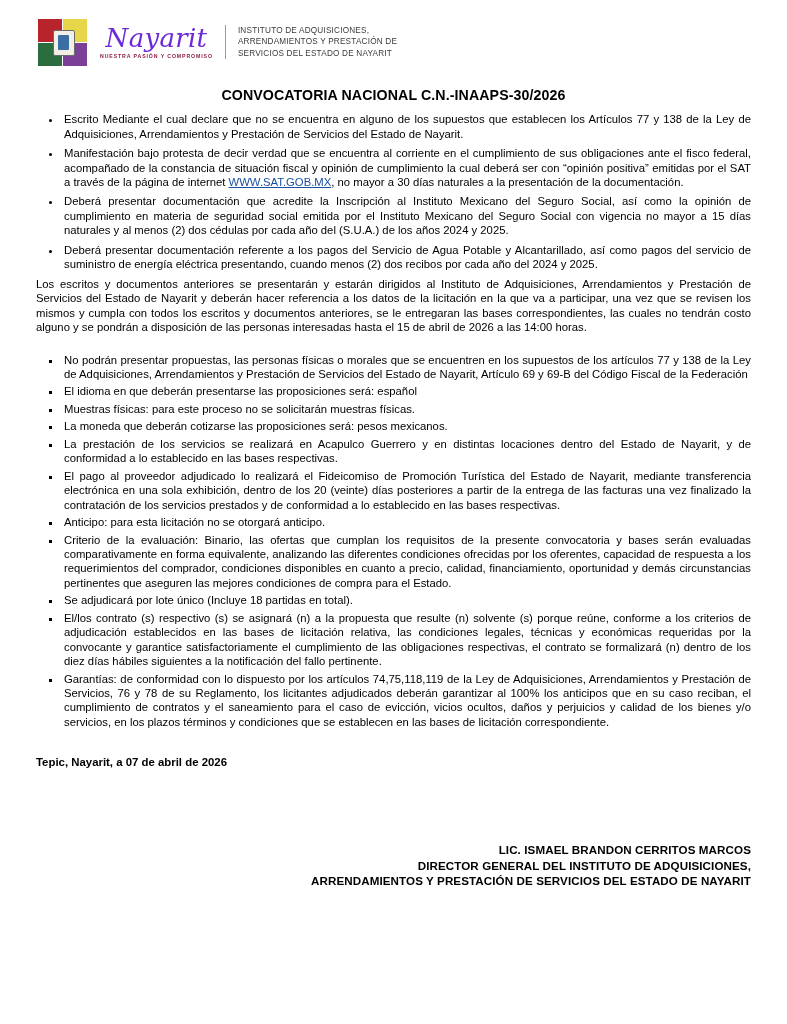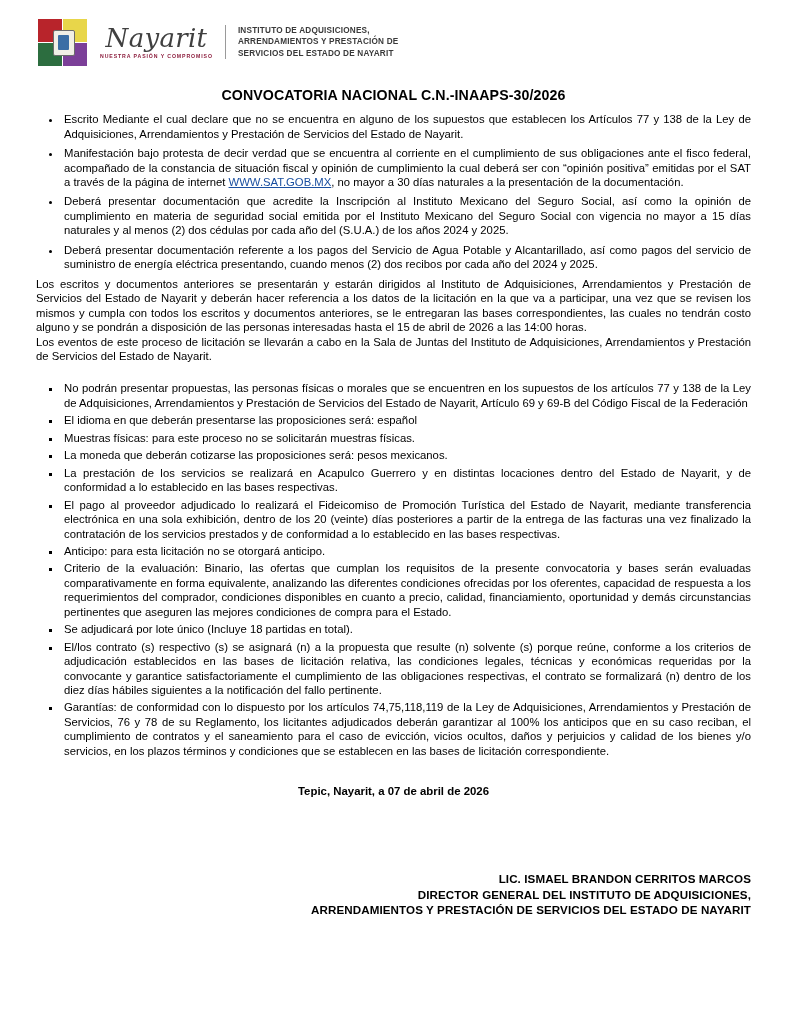--- a/index.html
+++ b/index.html
@@ -71,40 +71,40 @@
   .nayarit-wrap {
     display: flex;
     flex-direction: column;
     align-items: center;
     line-height: 1;
   }
   .nayarit {
     font-family: "DejaVu Serif", serif;
     font-style: italic;
     font-size: 26px;
-    color: #404040;
+    color: #6d28d9;
     letter-spacing: 0.3px;
     text-align: center;
   }
   .nayarit-sub {
     font-family: "Liberation Sans", sans-serif;
     font-size: 5.2px;
     letter-spacing: 0.9px;
     color: #8c1d3d;
     margin-top: 3px;
     font-weight: bold;
   }
   .vrule {
     width: 1px;
     height: 34px;
     background: #9a9a9a;
   }
   .instituto {
     font-size: 8.2px;
-    font-weight: bold;
+    font-weight: normal;
     letter-spacing: 0.2px;
     line-height: 1.35;
     color: #3a3a3a;
     text-transform: uppercase;
   }
 
   
   h1.doc-title {
     text-align: center;
     font-size: 14.2px;
@@ -133,21 +133,20 @@
     margin: 0 0 0 0;
   }
   .block-gap-lg { height: 14px; }
 
   a.link {
     color: #1a4fa0;
   }
 
   
   .sign-place {
-    text-align: center;
     font-weight: bold;
     font-size: 11.4px;
     margin-top: 26px;
   }
   .sign-att {
     text-align: center;
     font-weight: bold;
     font-size: 11.4px;
     margin-top: 7px;
   }
@@ -190,21 +189,20 @@
   <h1 class="doc-title">CONVOCATORIA NACIONAL C.N.-INAAPS-30/2026</h1>
 
   <ul class="dots">
     <li>Escrito Mediante el cual declare que no se encuentra en alguno de los supuestos que establecen los Artículos 77 y 138 de la Ley de Adquisiciones, Arrendamientos y Prestación de Servicios del Estado de Nayarit.</li>
     <li><span>Manifestación bajo protesta de decir verdad que se encuentra al corriente en el cumplimiento de sus obligaciones ante el fisco federal, acompañado de la constancia de situación fiscal y opinión de cumplimiento la cual deberá ser con “opinión positiva” emitidas por el SAT a través de la página de internet </span><a class="link" href="#">WWW.SAT.GOB.MX</a><span>, no mayor a 30 días naturales a la presentación de la documentación.</span></li>
     <li>Deberá presentar documentación que acredite la Inscripción al Instituto Mexicano del Seguro Social, así como la opinión de cumplimiento en materia de seguridad social emitida por el Instituto Mexicano del Seguro Social con vigencia no mayor a 15 días naturales y al menos (2) dos cédulas por cada año del (S.U.A.) de los años 2024 y 2025.</li>
     <li>Deberá presentar documentación referente a los pagos del Servicio de Agua Potable y Alcantarillado, así como pagos del servicio de suministro de energía eléctrica presentando, cuando menos (2) dos recibos por cada año del 2024 y 2025.</li>
   </ul>
 
   <p class="para">Los escritos y documentos anteriores se presentarán y estarán dirigidos al Instituto de Adquisiciones, Arrendamientos y Prestación de Servicios del Estado de Nayarit y deberán hacer referencia a los datos de la licitación en la que va a participar, una vez que se revisen los mismos y cumpla con todos los escritos y documentos anteriores, se le entregaran las bases correspondientes, las cuales no tendrán costo alguno y se pondrán a disposición de las personas interesadas hasta el 15 de abril de 2026 a las 14:00 horas.</p>
-  <p class="para">Los eventos de este proceso de licitación se llevarán a cabo en la Sala de Juntas del Instituto de Adquisiciones, Arrendamientos y Prestación de Servicios del Estado de Nayarit.</p>
 
   <div class="block-gap-lg"></div>
 
   <ul class="squares">
     <li>No podrán presentar propuestas, las personas físicas o morales que se encuentren en los supuestos de los artículos 77 y 138 de la Ley de Adquisiciones, Arrendamientos y Prestación de Servicios del Estado de Nayarit, Artículo 69 y 69-B del Código Fiscal de la Federación</li>
     <li>El idioma en que deberán presentarse las proposiciones será: español</li>
     <li>Muestras físicas: para este proceso no se solicitarán muestras físicas.</li>
     <li>La moneda que deberán cotizarse las proposiciones será: pesos mexicanos.</li>
     <li>La prestación de los servicios se realizará en Acapulco Guerrero y en distintas locaciones dentro del Estado de Nayarit, y de conformidad a lo establecido en las bases respectivas.</li>
     <li>El pago al proveedor adjudicado lo realizará el Fideicomiso de Promoción Turística del Estado de Nayarit, mediante transferencia electrónica en una sola exhibición, dentro de los 20 (veinte) días posteriores a partir de la entrega de las facturas una vez finalizado la contratación de los servicios prestados y de conformidad a lo establecido en las bases respectivas.</li>

